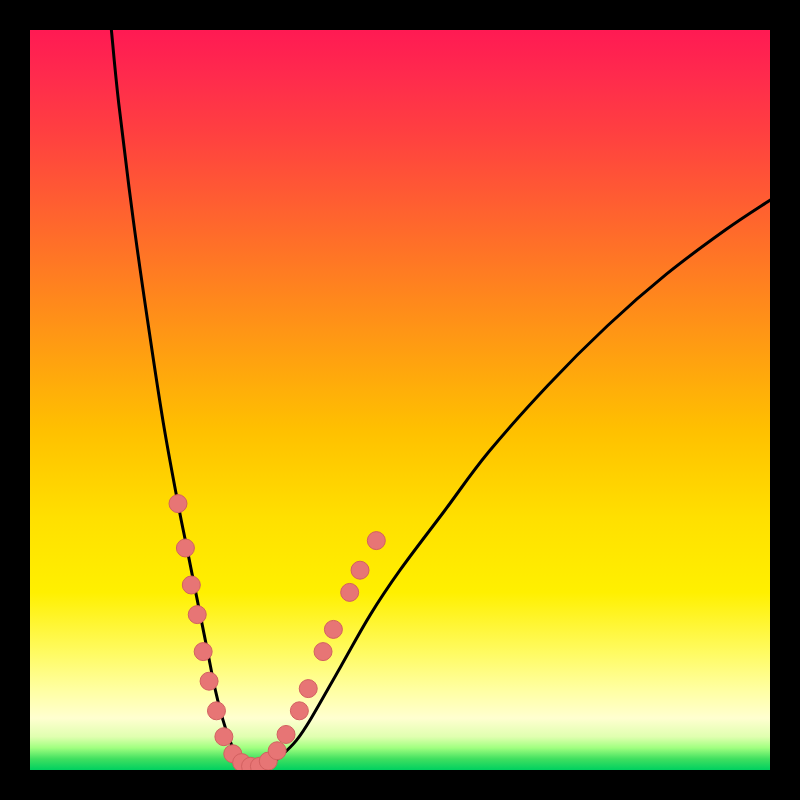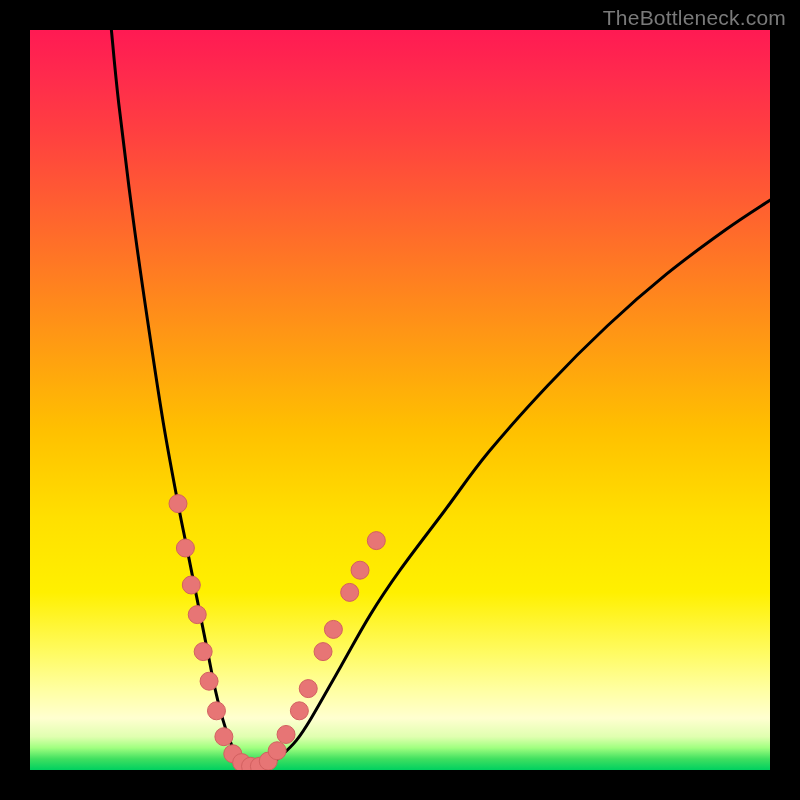--- a/index.html
+++ b/index.html
@@ -68,21 +68,20 @@
     font-size: 21px;
     font-weight: 500;
     letter-spacing: 0.2px;
   }
 </style>
 </head>
 <body>
 
 <div class="chart-frame">
 
-  <div class="watermark">TheBottleneck.com</div>
 
   <div class="plot-area">
     <div class="gradient-bg"></div>
 
     <svg class="curve-svg" viewBox="0 0 740 740" preserveAspectRatio="none">
       <path id="curve-path" fill="none" stroke="#000000" stroke-width="3" stroke-linecap="round" stroke-linejoin="round" d="M 81.40 0.00 C 82.73 13.32, 84.80 39.37, 88.80 74.00 C 92.80 108.63, 98.27 152.44, 103.60 192.40 C 108.93 232.36, 113.07 260.04, 118.40 296.00 C 123.73 331.96, 127.87 360.23, 133.20 392.20 C 138.53 424.17, 144.00 452.29, 148.00 473.60 C 152.00 494.91, 152.74 497.28, 155.40 510.60 C 158.06 523.92, 160.14 534.28, 162.80 547.60 C 165.46 560.92, 167.54 571.28, 170.20 584.60 C 172.86 597.92, 174.94 608.28, 177.60 621.60 C 180.26 634.92, 182.34 646.61, 185.00 658.60 C 187.66 670.59, 189.74 678.88, 192.40 688.20 C 195.06 697.52, 197.14 703.74, 199.80 710.40 C 202.46 717.06, 203.20 720.54, 207.20 725.20 C 211.20 729.86, 216.67 734.30, 222.00 736.30 C 227.33 738.30, 231.47 738.30, 236.80 736.30 C 242.13 734.30, 246.27 729.86, 251.60 725.20 C 256.93 720.54, 261.07 717.06, 266.40 710.40 C 271.73 703.74, 273.21 701.52, 281.20 688.20 C 289.19 674.88, 300.14 655.05, 310.80 636.40 C 321.46 617.75, 329.74 601.92, 340.40 584.60 C 351.06 567.28, 356.68 558.85, 370.00 540.20 C 383.32 521.55, 398.42 502.31, 414.40 481.00 C 430.38 459.69, 440.15 444.44, 458.80 421.80 C 477.45 399.16, 496.69 377.84, 518.00 355.20 C 539.31 332.56, 555.89 315.98, 577.20 296.00 C 598.51 276.02, 615.09 261.52, 636.40 244.20 C 657.71 226.88, 676.95 213.12, 695.60 199.80 C 714.25 186.48, 732.01 175.53, 740.00 170.20"></path>
       <g id="markers-group">
           <circle cx="148.00" cy="473.60" r="9" fill="#e77575" stroke="#d26060" stroke-width="1"></circle>
           <circle cx="155.40" cy="518.00" r="9" fill="#e77575" stroke="#d26060" stroke-width="1"></circle>
           <circle cx="161.32" cy="555.00" r="9" fill="#e77575" stroke="#d26060" stroke-width="1"></circle>

